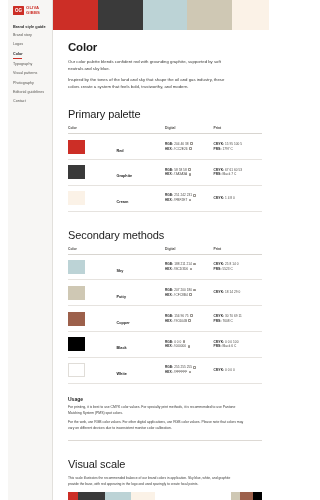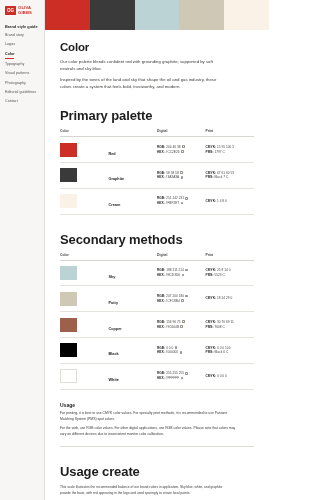--- a/index.html
+++ b/index.html
@@ -2,21 +2,21 @@
 <html><head>
 <meta charset="utf-8">
 <style>
   * { box-sizing: border-box; margin: 0; padding: 0; }
   html, body {
     width: 269px; height: 500px;
     font-family: "Liberation Sans", sans-serif;
     background: #ffffff;
     overflow: hidden;
   }
-  #app { display: flex; width: 269px; height: 500px; }
+  #app { display: flex; width: 269px; height: 500px; padding-left: 8px; }
 
   
   .sidebar {
     width: 45px; height: 500px; flex: 0 0 45px;
     background: #f7f6f4;
     border-right: 1px solid #e2e0dc;
     padding: 4px 4px 0 4px;
   }
   .logo-row { display: flex; align-items: center; gap: 2px; margin: 2px 0 9px 1px; }
   .logo-mark {
@@ -40,21 +40,21 @@
   .main { width: 224px; height: 500px; background: #fff; overflow: hidden; position: relative; }
 
   .hero { display: flex; width: 224px; height: 30px; }
   .hero span { flex: 1 1 0; height: 30px; }
 
   .content { padding: 11px 15px 0 15px; }
 
   h1.page-title { font-size: 11.5px; font-weight: bold; color: #1d1d1d; letter-spacing: -.2px; margin-bottom: 6px; }
   p.lede { font-size: 4.3px; color: #3a3a38; line-height: 1.62; margin-bottom: 4.5px; max-width: 160px; }
 
-  h2.sect { font-size: 13px; font-weight: bold; color: #1d1d1d; letter-spacing: -.1px; margin: 17px 0 6px 0; }
+  h2.sect { font-size: 11px; font-weight: normal; color: #1d1d1d; letter-spacing: -.1px; margin: 17px 0 6px 0; }
   h3.sub { font-size: 5px; font-weight: bold; color: #1d1d1d; margin: 0 0 3.5px 0; }
 
   
   table.pal { width: 194px; border-collapse: collapse; table-layout: fixed; }
   table.pal th {
     font-size: 3.4px; font-weight: bold; color: #4a4845; text-align: left;
     padding: 0 0 3px 0; border-bottom: .6px solid #d8d5d0;
   }
   table.pal td { padding: 3.4px 0; border-bottom: .6px solid #e6e3df; vertical-align: middle; }
   table.pal td.c-sw { width: 26px; }
@@ -254,21 +254,21 @@
               </td>
             </tr>
           </tbody>
       </table>
 
       <h3 class="sub" style="margin-top:12px">Usage</h3>
       <p class="usage-p">For printing, it is best to use CMYK color values. For specialty print methods, it is recommended to use Pantone Matching System (PMS) spot colors.</p>
       <p class="usage-p">For the web, use RGB color values. For other digital applications, use RGB color values. Please note that colors may vary on different devices due to inconsistent monitor color calibration.</p>
       <div class="rule"></div>
 
-      <h2 class="sect">Usage create</h2>
+      <h2 class="sect">Visual scale</h2>
       <p class="scale-p">This scale illustrates the recommended balance of our brand colors in application. Sky blue, white, and graphite provide the base, with red appearing in the logo and used sparingly to create focal points.</p>
       <div class="scale-bar" id="scale-bar">
           <i style="background: rgb(204, 46, 38); width: 5.30303%;"></i>
           <i style="background: rgb(58, 58, 58); width: 13.6364%;"></i>
           <i style="background: rgb(188, 211, 214); width: 13.6364%;"></i>
           <i style="background: rgb(251, 242, 231); width: 12.1212%;"></i>
           <i style="background: rgb(255, 255, 255); width: 39.3939%;"></i>
           <i style="background: rgb(207, 200, 180); width: 4.54545%;"></i>
           <i style="background: rgb(156, 96, 75); width: 6.81818%;"></i>
           <i style="background: rgb(0, 0, 0); width: 4.54545%;"></i>

